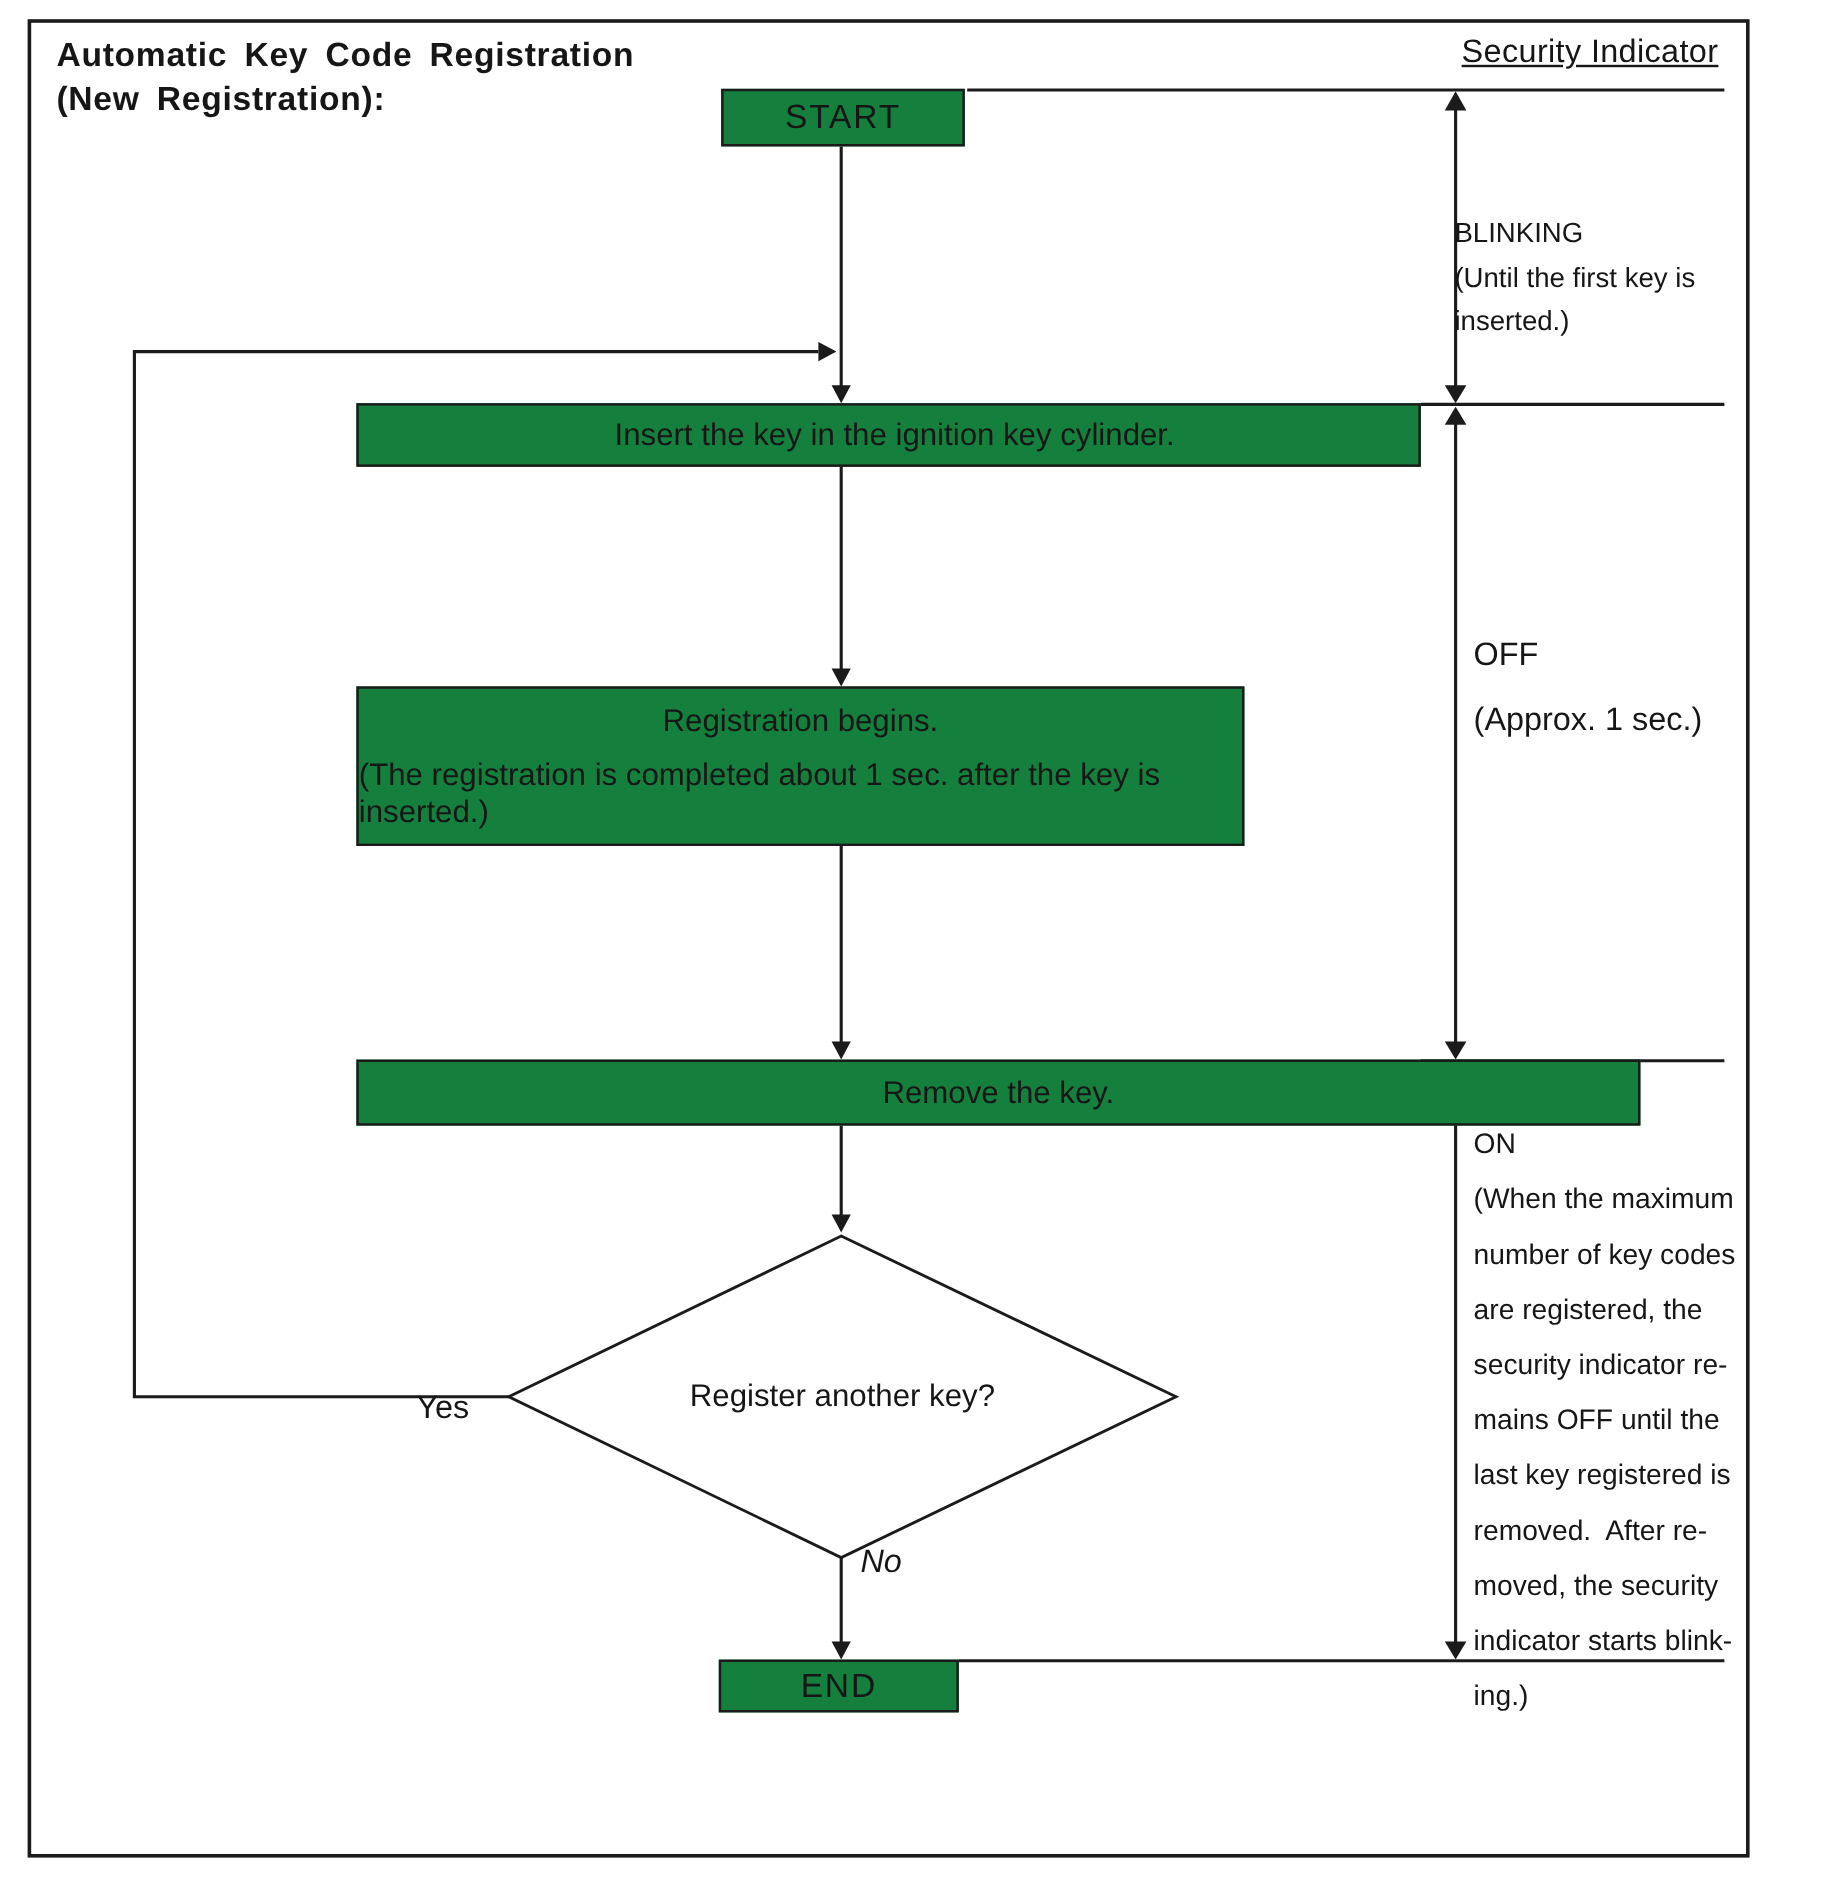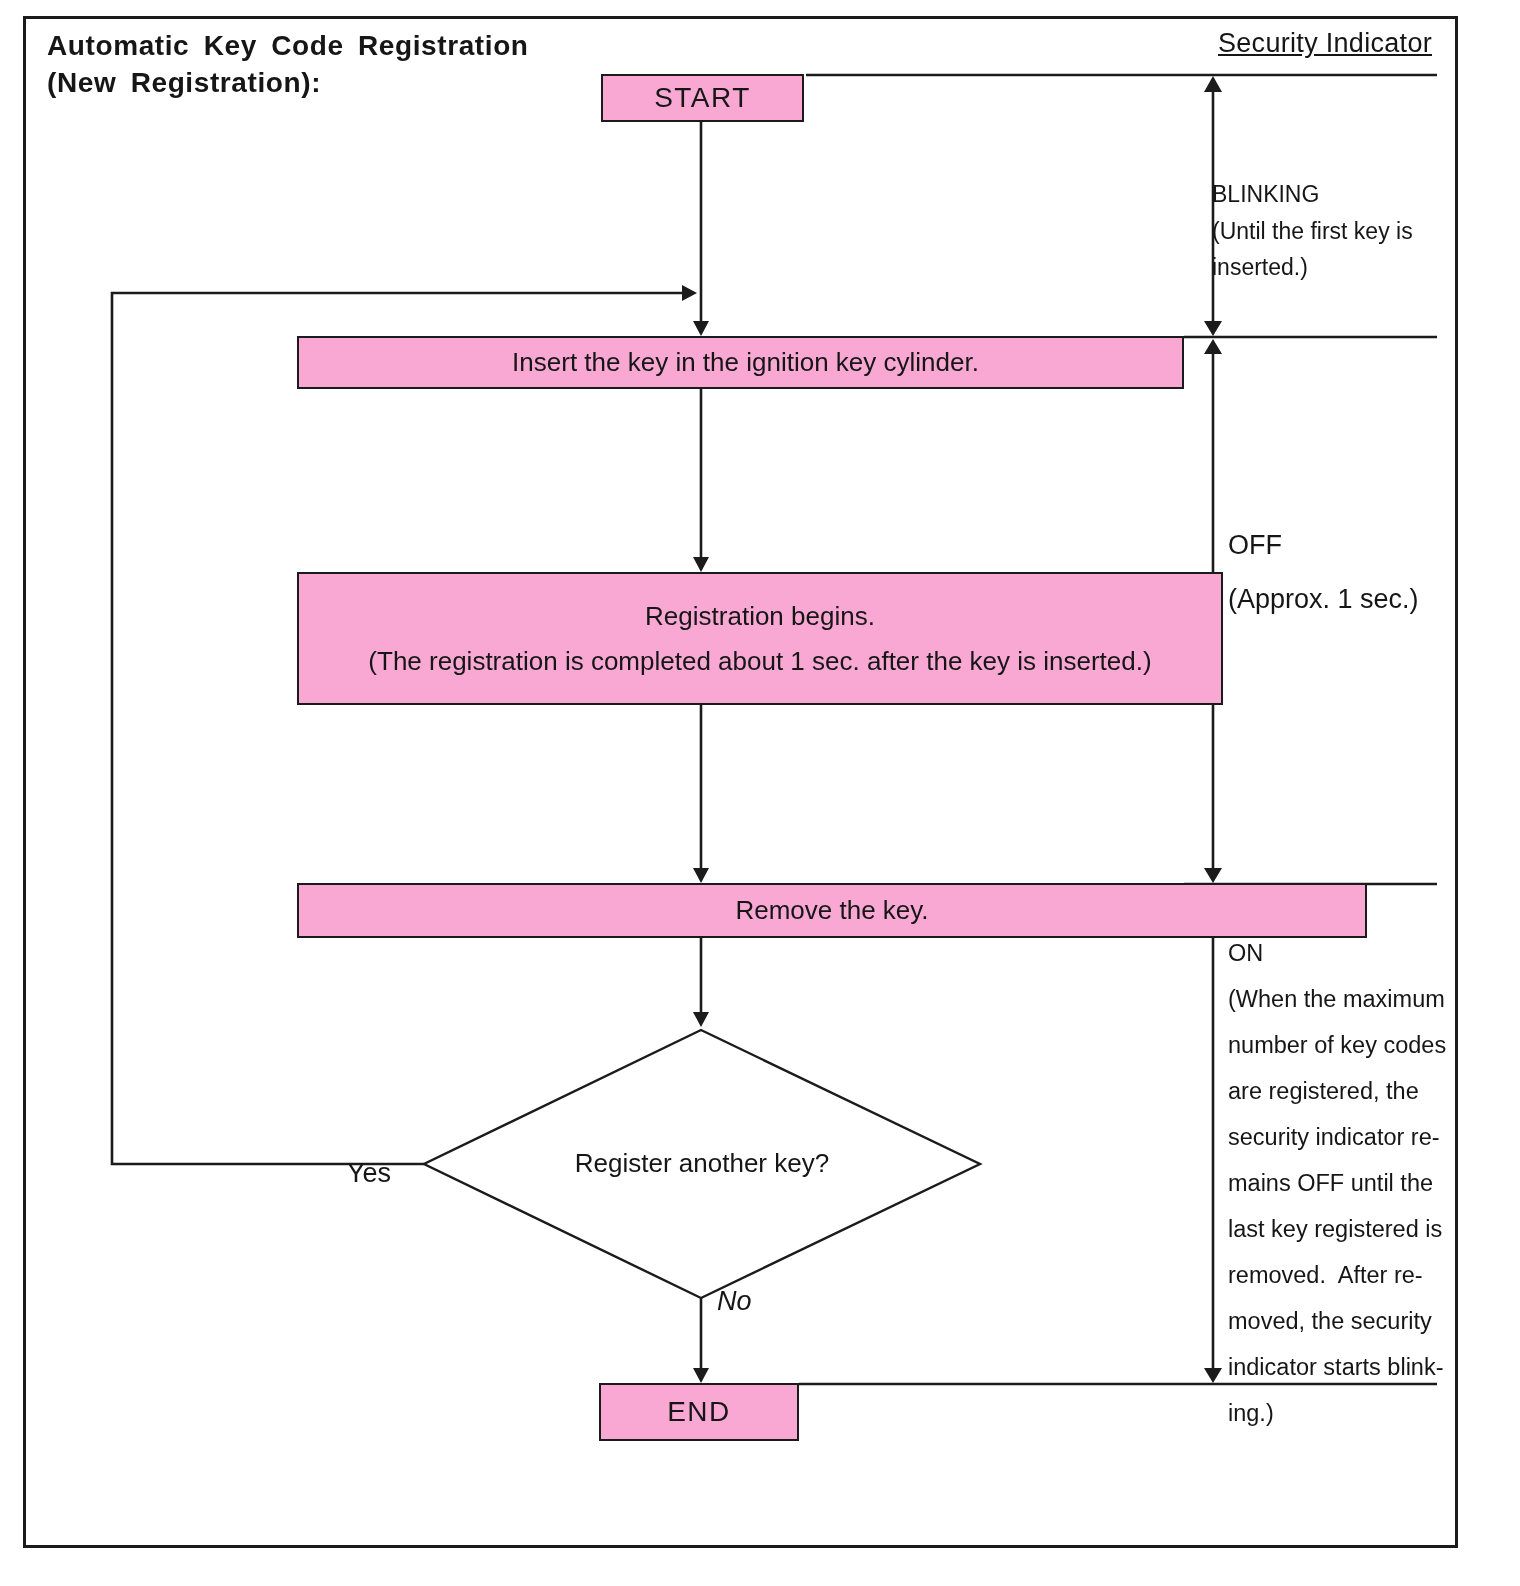--- a/index.html
+++ b/index.html
@@ -41,38 +41,38 @@
     word-spacing: 6px;
   }
   .sec-ind {
     left: 1218px; top: 28px;
     font-size: 27px;
     letter-spacing: 0.3px;
     text-decoration: underline;
   }
   .node {
     position: absolute; z-index: 2;
-    background: #f9a8d4;
+    background: #15803d;
     border: 2.5px solid #1b1b1b;
     box-sizing: border-box;
     display: flex;
     flex-direction: column;
     align-items: center;
     justify-content: center;
     text-align: left;
     font-size: 26px;
   }
   .node.terminal { font-size: 28px; letter-spacing: 1.5px; }
   .n-start { left: 601px; top: 74px;  width: 203px; height: 48px; }
   .n-insert { left: 297px; top: 336px; width: 887px; height: 53px; padding-left: 10px; }
-  .n-register { left: 297px; top: 572px; width: 926px; height: 133px; }
+  .n-register { left: 297px; top: 572px; width: 740px; height: 133px; }
   .n-register .ln { display: block; }
   .n-register .ln + .ln { margin-top: 14px; }
   .n-remove { left: 297px; top: 883px; width: 1070px; height: 55px; }
-  .n-end { left: 599px; top: 1383px; width: 200px; height: 58px; }
+  .n-end { left: 599px; top: 1383px; width: 200px; height: 44px; }
   .decision-label {
     left: 457px; top: 1148px; width: 490px;
     text-align: center;
     font-size: 26px;
     z-index: 2;
   }
   .branch { font-size: 27px; z-index: 2; }
   .b-yes { left: 347px; top: 1116px; margin-top: 42px; }
   .b-no  { left: 717px; top: 1286px; font-style: italic; }
   .state-note { z-index: 2; }

